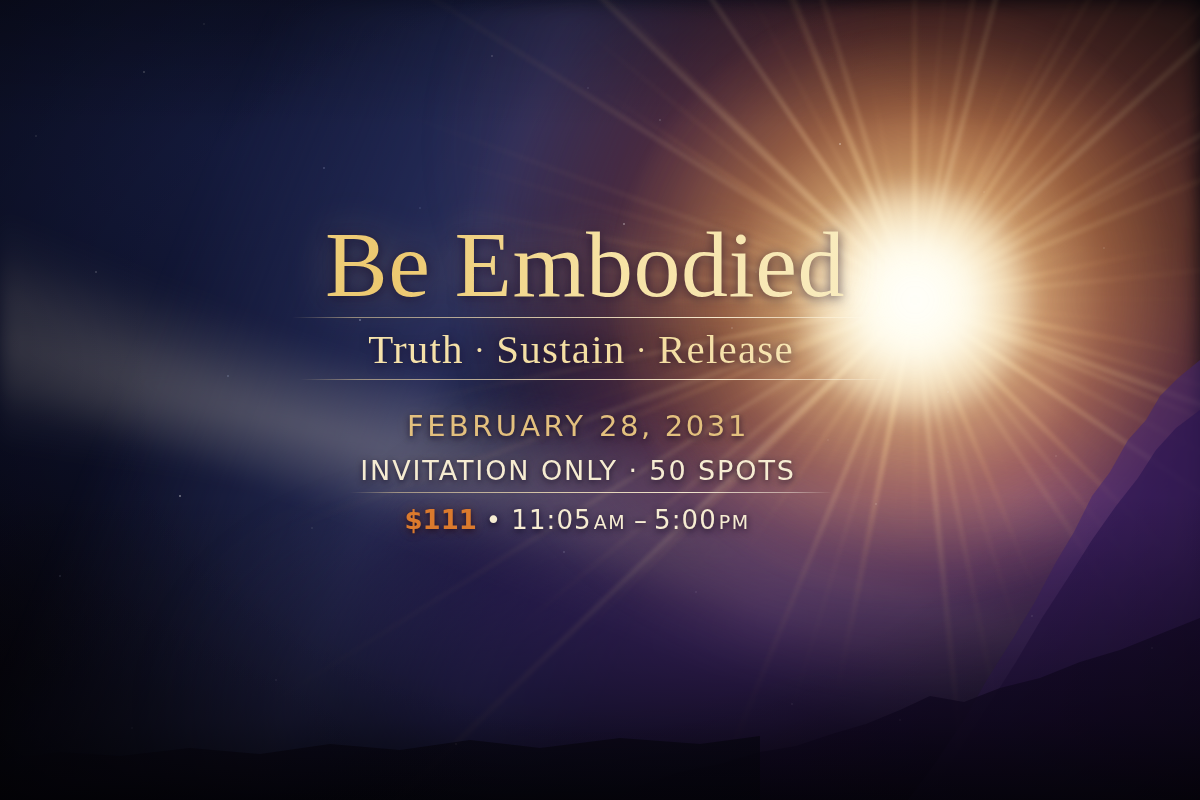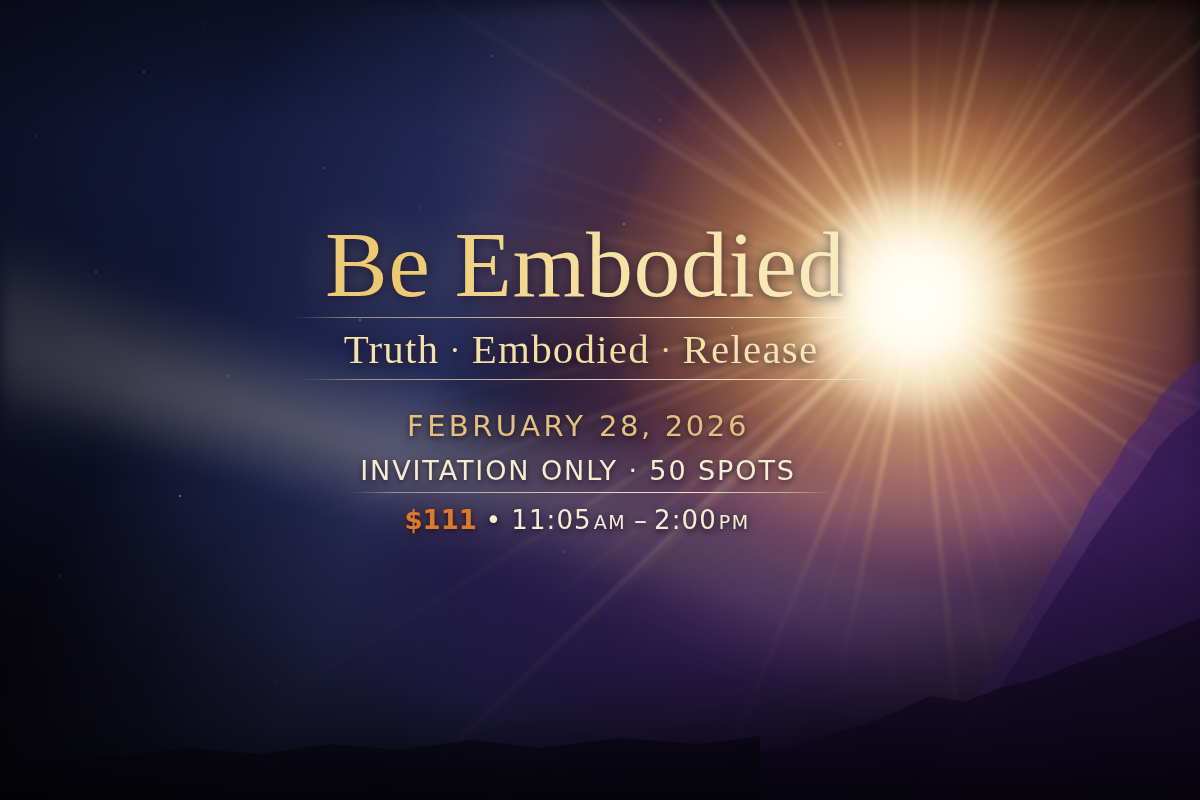--- a/index.html
+++ b/index.html
@@ -492,32 +492,32 @@
   <div class="stars stars-fine2"></div>
   <div class="bg-layer bg-vignette"></div>
 
   <div class="content">
 
     <div class="title">Be Embodied</div>
 
     <div class="rule rule-top"></div>
 
     <div class="subtitle">
-      <span>Truth</span><span class="dot">·</span><span>Embodied</span><span class="dot">·</span><span>Release</span>
+      <span>Truth</span><span class="dot">·</span><span>Sustain</span><span class="dot">·</span><span>Release</span>
     </div>
 
     <div class="rule rule-mid"></div>
 
     <div class="date-line">
       <span>FEBRUARY</span>
-      <span class="day-year">28, 2026</span>
+      <span class="day-year">28, 2031</span>
     </div>
 
     <div class="access-line">INVITATION ONLY · 50 SPOTS</div>
 
     <div class="rule rule-bottom"></div>
 
     <div class="price-line">
-      <span class="price">$111</span><span class="sep">•</span><span>11:05</span><span class="meridiem">AM</span><span class="dash">–</span><span>2:00</span><span class="meridiem">PM</span>
+      <span class="price">$111</span><span class="sep">•</span><span>11:05</span><span class="meridiem">AM</span><span class="dash">–</span><span>5:00</span><span class="meridiem">PM</span>
     </div>
 
   </div>
 </div>
 
 </body></html>

